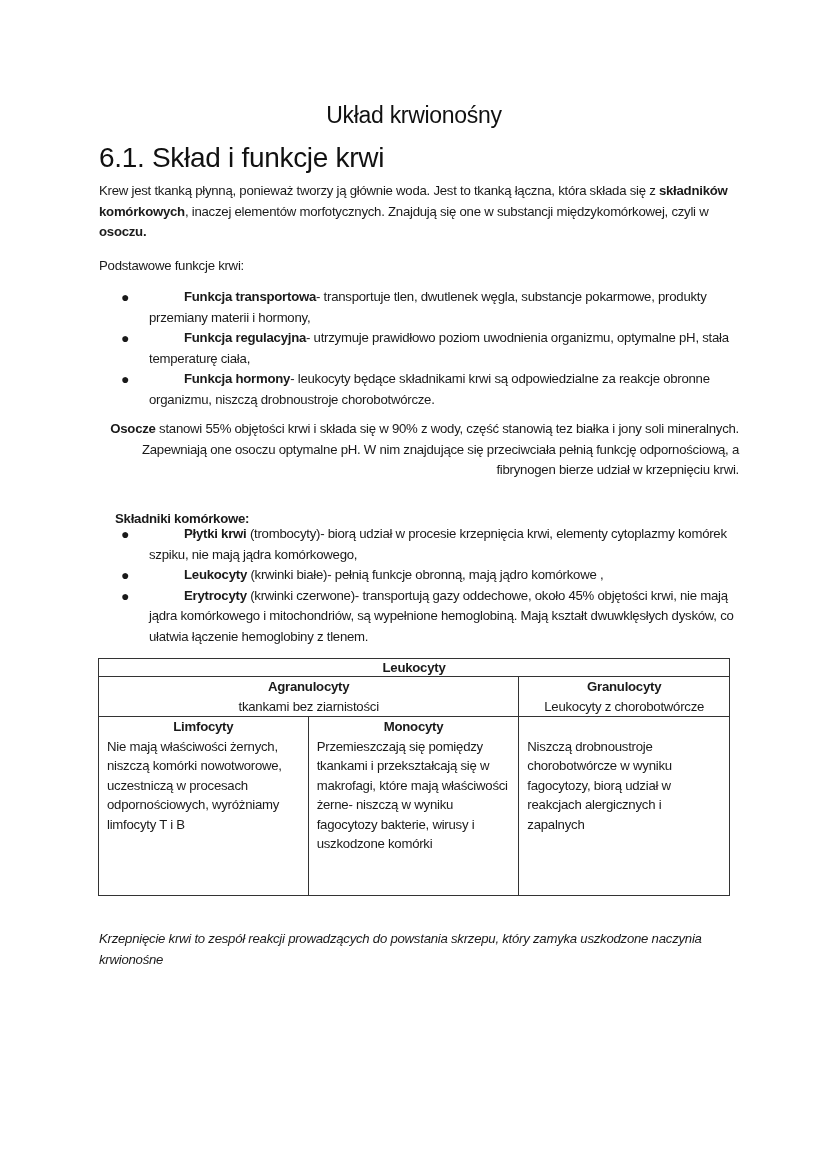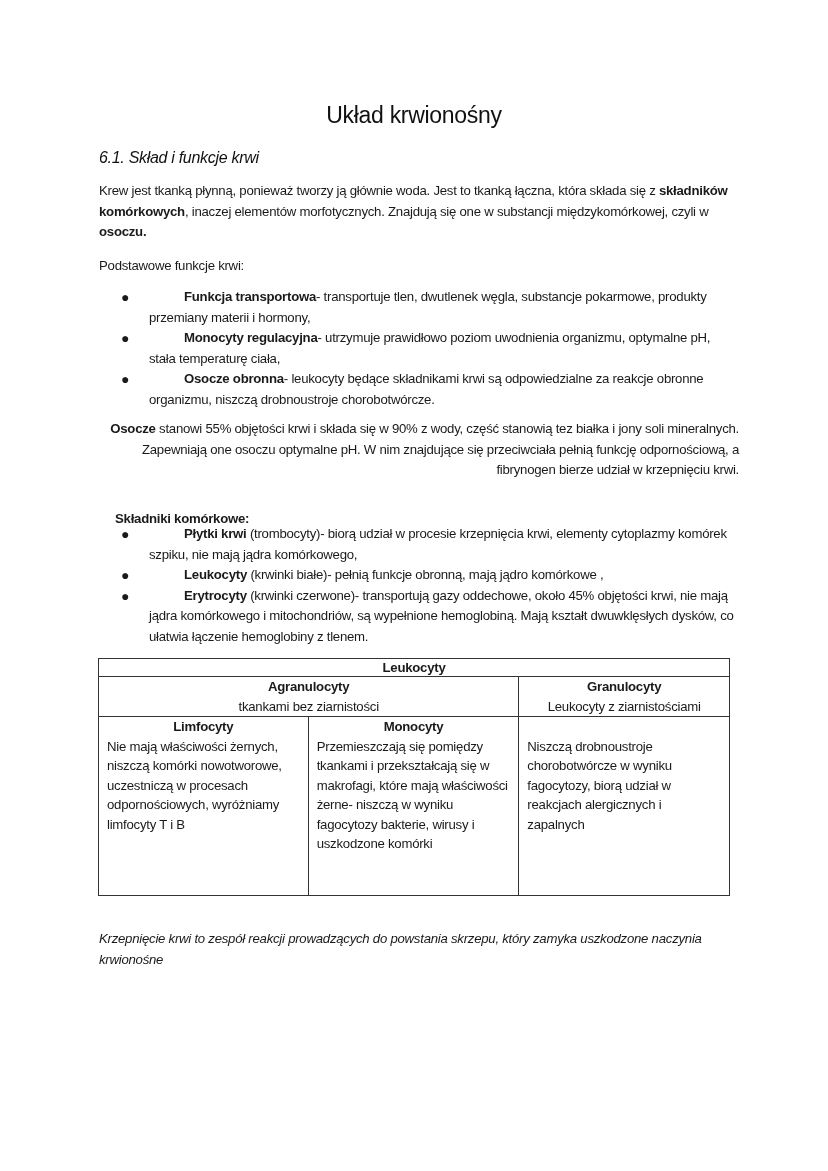--- a/index.html
+++ b/index.html
@@ -1,19 +1,19 @@
 <!DOCTYPE html>
 <html><head>
 <meta charset="utf-8">
 <style>
   html, body { margin: 0; padding: 0; background: #ffffff; }
   body { width: 828px; height: 1171px; position: relative; overflow: hidden; color: #1a1a1a; font-family: "Liberation Sans", sans-serif; }
   .page { position: absolute; left: 0; top: 0; width: 828px; height: 936px; border-radius: 24px; }
   .title { position: absolute; left: 0; width: 828px; top: 100px; text-align: center; font-size: 23px; line-height: 30px; color: #111; letter-spacing: -0.3px; }
-  .h2 { position: absolute; left: 99px; top: 144px; font-size: 16px; line-height: 28px; color: #111; letter-spacing: -0.3px; font-style: italic; }
+  .h2 { position: absolute; left: 99px; top: 144px; font-size: 28px; line-height: 28px; color: #111; letter-spacing: -0.3px; }
   .para { position: absolute; left: 99px; width: 640px; font-size: 13.2px; line-height: 20.5px; letter-spacing: -0.25px; color: #1a1a1a; }
   .para b { font-weight: bold; }
   .list { position: absolute; left: 99px; width: 640px; margin: 0; padding: 0; list-style: none; font-size: 13.2px; line-height: 20.5px; letter-spacing: -0.25px; }
   .list li { position: relative; padding-left: 50px; }
   .list li .bullet { position: absolute; left: 22px; top: 0; font-size: 14px; }
   .list li b { font-weight: bold; margin-left: 35px; }
   table.leuko { position: absolute; left: 98px; top: 658px; width: 632px; border-collapse: collapse; font-size: 13.2px; letter-spacing: -0.25px; line-height: 19.5px; }
   table.leuko td { border: 1.4px solid #333; padding: 0 8px; vertical-align: top; }
   table.leuko .center { text-align: center; }
   table.leuko b { font-weight: bold; }
@@ -29,22 +29,22 @@
   <div class="h2">6.1. Skład i funkcje krwi</div>
 
   <p class="para" style="top:181px; margin:0;">
     <span>Krew jest tkanką płynną, ponieważ tworzy ją głównie woda. Jest to tkanką łączna, która składa się z </span><b>składników komórkowych</b><span>, inaczej elementów morfotycznych. Znajdują się one w substancji międzykomórkowej, czyli w </span><b>osoczu.</b>
   </p>
 
   <p class="para" style="top:256px; margin:0;">Podstawowe funkcje krwi:</p>
 
   <ul class="list" style="top:287px;">
     <li><span class="bullet">●</span><b>Funkcja transportowa</b><span>- transportuje tlen, dwutlenek węgla, substancje pokarmowe, produkty przemiany materii i hormony,</span></li>
-    <li><span class="bullet">●</span><b>Monocyty regulacyjna</b><span>- utrzymuje prawidłowo poziom uwodnienia organizmu, optymalne pH, stała temperaturę ciała,</span></li>
-    <li><span class="bullet">●</span><b>Osocze obronna</b><span>- leukocyty będące składnikami krwi są odpowiedzialne za reakcje obronne organizmu, niszczą drobnoustroje chorobotwórcze.</span></li>
+    <li><span class="bullet">●</span><b>Funkcja regulacyjna</b><span>- utrzymuje prawidłowo poziom uwodnienia organizmu, optymalne pH, stała temperaturę ciała,</span></li>
+    <li><span class="bullet">●</span><b>Funkcja hormony</b><span>- leukocyty będące składnikami krwi są odpowiedzialne za reakcje obronne organizmu, niszczą drobnoustroje chorobotwórcze.</span></li>
   </ul>
 
   <p class="para" style="top:419px; margin:0;text-align:right;">
     <b>Osocze</b><span> stanowi  55% objętości krwi i składa się w 90% z wody, część stanowią tez białka i jony soli mineralnych. Zapewniają one osoczu optymalne pH. W nim znajdujące się przeciwciała pełnią funkcję odpornościową, a fibrynogen bierze udział w krzepnięciu krwi.</span>
   </p>
 
   <p class="para" style="top:493px; margin:16px;font-weight:bold;">Składniki komórkowe:</p>
 
   <ul class="list" style="top:524px;">
     <li><span class="bullet">●</span><b>Płytki krwi</b><span> (trombocyty)- biorą udział w procesie krzepnięcia krwi, elementy cytoplazmy komórek szpiku, nie mają jądra komórkowego,</span></li>
@@ -62,21 +62,21 @@
         <tr class="r1">
       <td colspan="3" class="center"><b>Leukocyty</b></td>
     </tr>
     <tr>
       <td colspan="2" class="center">
         <b>Agranulocyty</b><br>
         <span>tkankami bez ziarnistości</span>
       </td>
       <td class="center">
         <b>Granulocyty</b><br>
-        <span>Leukocyty z ziarnistościami</span>
+        <span>Leukocyty z chorobotwórcze</span>
       </td>
     </tr>
     <tr class="r3">
       <td>
         <div class="center"><b>Limfocyty</b></div>
         <div>Nie mają właściwości żernych, niszczą komórki nowotworowe, uczestniczą w procesach odpornościowych, wyróżniamy limfocyty T i B</div>
       </td>
       <td>
         <div class="center"><b>Monocyty</b></div>
         <div>Przemieszczają się pomiędzy tkankami i przekształcają się w makrofagi, które mają właściwości żerne- niszczą w wyniku fagocytozy bakterie, wirusy i uszkodzone komórki</div>

